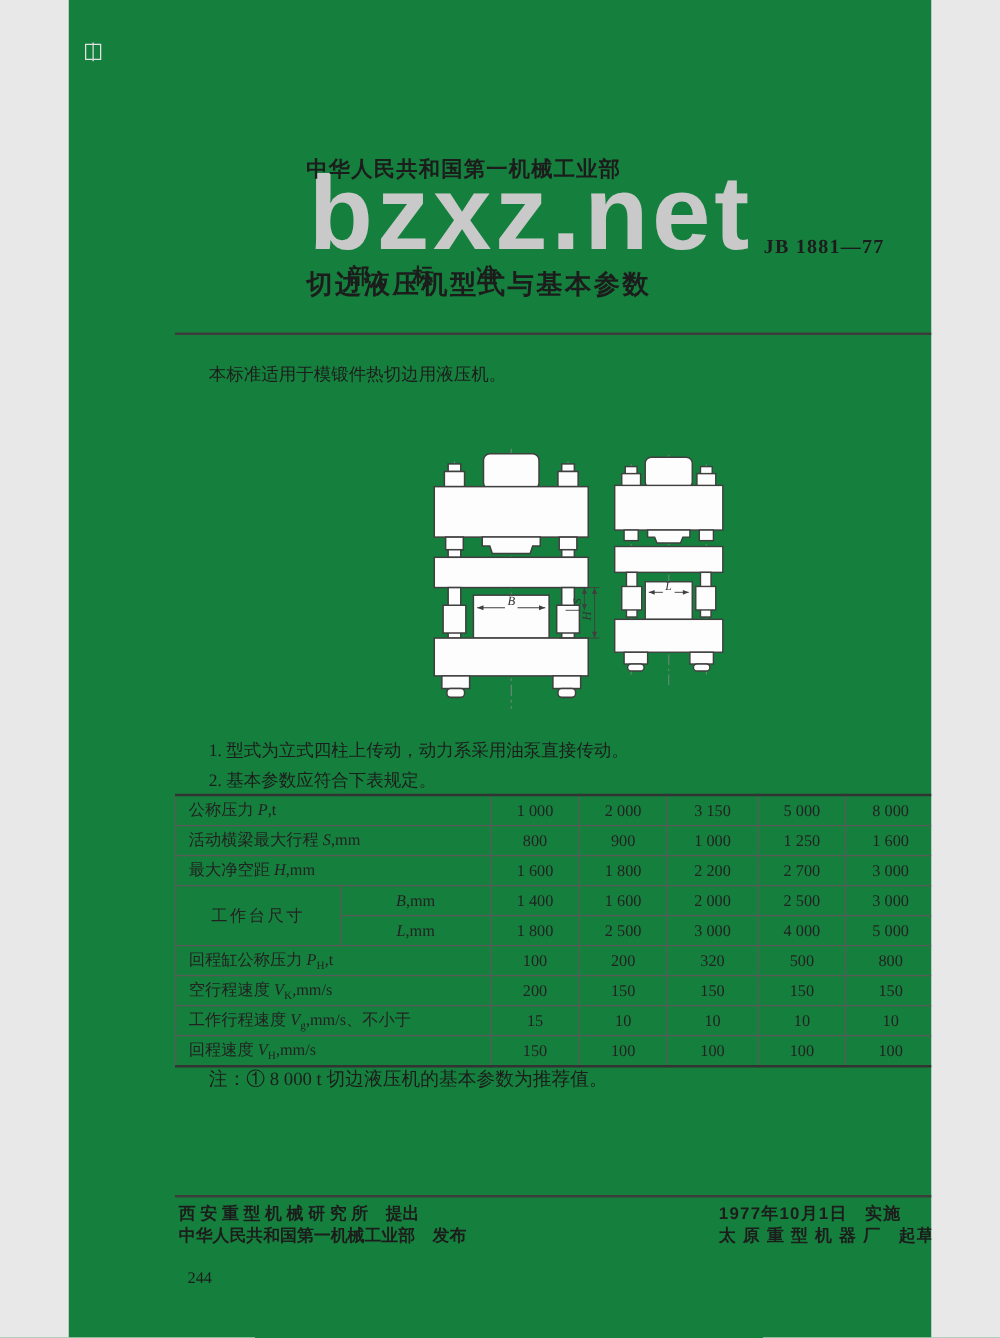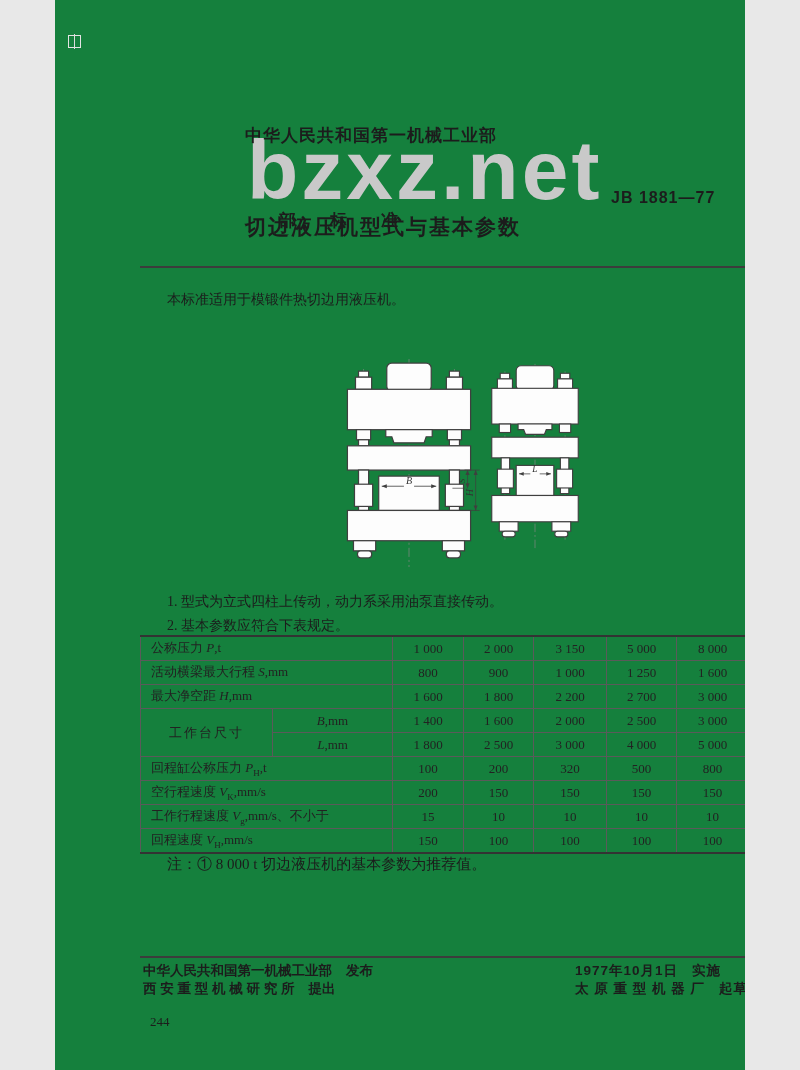--- a/index.html
+++ b/index.html
@@ -6,21 +6,21 @@
   .page{position:relative;width:690px;height:1070px;background:#15803d;margin:0 auto;
         font-family:"Liberation Serif",serif;color:#1c1c1c;overflow:hidden;}
   .abs{position:absolute;}
   
   .watermark{left:192px;top:128px;font-family:"Liberation Sans",sans-serif;font-weight:bold;
              font-size:84px;color:#c9c9c9;letter-spacing:3px;line-height:1;z-index:1;}
   .org-line{left:190px;top:124px;font-family:"Liberation Sans",sans-serif;font-weight:bold;
             font-size:17px;letter-spacing:1px;z-index:2;}
   .std-type{left:224px;top:161px;font-family:"Liberation Sans",sans-serif;font-weight:bold;
             font-size:17px;z-index:2;margin-top:48px;}
-  .std-no{left:556px;top:189px;font-family:Liberation Sans, sans-serif;font-weight:bold;
+  .std-no{left:556px;top:189px;font-family:Liberation Serif, serif;font-weight:bold;
           font-size:16px;letter-spacing:1px;z-index:2;}
   .doc-title{left:190px;top:213px;font-family:"Liberation Sans",sans-serif;font-weight:bold;
              font-size:21px;letter-spacing:2px;z-index:2;}
   .rule{background:#3c3c3c;height:2px;z-index:2;}
   .scope{left:112px;top:291px;font-size:14px;z-index:2;}
   .items{left:112px;top:590px;font-size:14px;line-height:24px;z-index:2;}
   
   .fig{z-index:2;}
   .fig svg{display:block;}
   
@@ -242,22 +242,22 @@
       </tbody>
     </table>
   </div>
 
   <div class="abs notes">
     <div class="n1">注：① 8 000 t 切边液压机的基本参数为推荐值。</div>
   </div>
 
   <div class="abs rule" style="left:85px;top:956px;width:632px;"></div>
   <div class="abs f-left">
+    <div><span>西 安 重 型 机 械 研 究 所</span><span class="ftag">提出</span></div>
     <div><span>中华人民共和国第一机械工业部</span><span class="ftag">发布</span></div>
-    <div><span>西 安 重 型 机 械 研 究 所</span><span class="ftag">提出</span></div>
   </div>
   <div class="abs f-right">
     <div><span>1977年10月1日</span><span class="ftag">实施</span></div>
     <div><span>太 原 重 型 机 器 厂</span><span class="ftag">起草</span></div>
   </div>
 
   <div class="abs pageno">244</div>
 
 </div>
 

